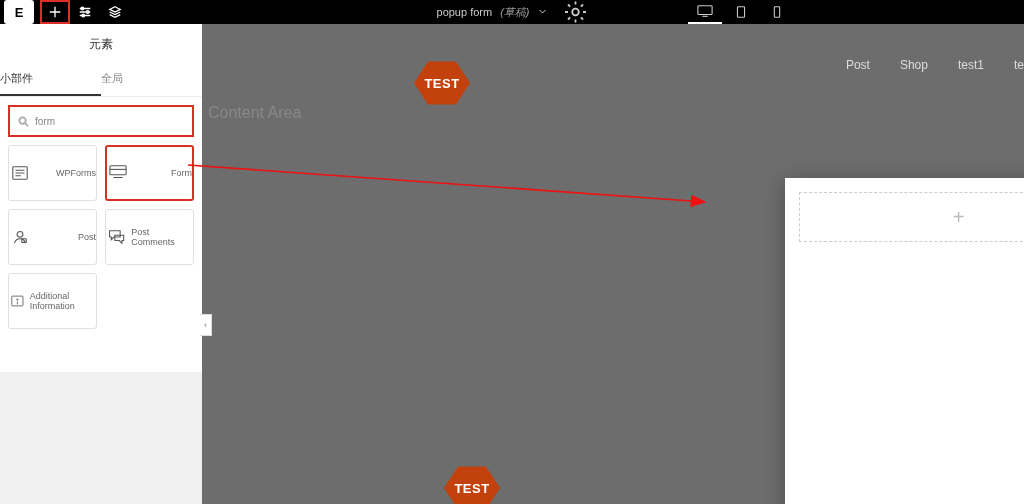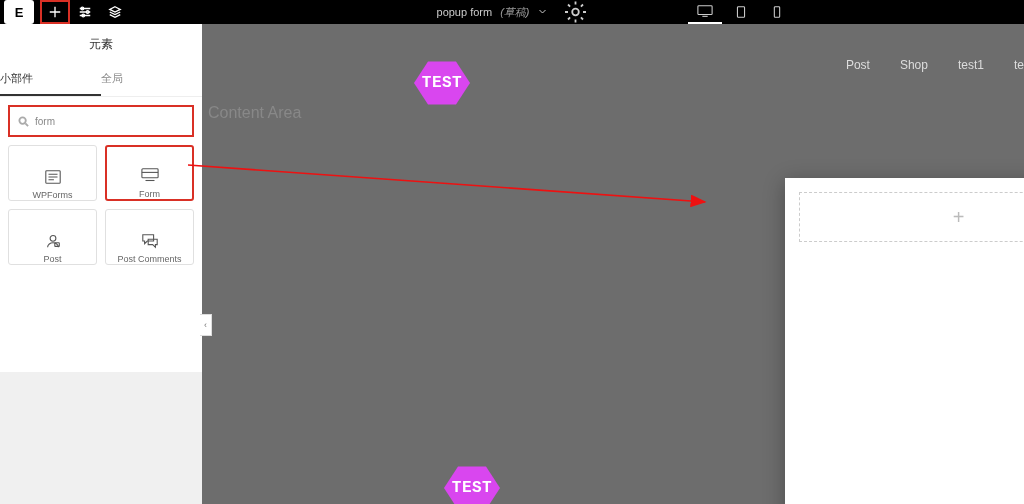--- a/index.html
+++ b/index.html
@@ -26,36 +26,36 @@
 .tabs { display: flex; border-bottom: 1px solid #eee; }
 .tab { flex: 1; font-size: 11px; padding: 8px 0; color: #888; cursor: pointer; }
 .tab.active { color: #333; border-bottom: 2px solid #333; }
 
 .search-wrap { padding: 8px; }
 .search-box { display: flex; align-items: center; border: 2px solid #d93025; height: 32px; padding: 0 8px; gap: 6px; }
 .search-box svg { width: 11px; height: 11px; stroke: #aaa; fill: none; stroke-width: 2; }
 .search-box input { border: 0; outline: 0; font-size: 10px; color: #888; flex: 1; background: transparent; }
 
 .widgets { display: grid; grid-template-columns: 1fr 1fr; gap: 8px; padding: 0 8px; }
-.widget-card { border: 1px solid #e0e0e0; border-radius: 3px; height: 56px; display: flex; flex-direction: column; align-items: center; justify-content: flex-end; gap: 4px; cursor: pointer; }
+.widget-card { border: 1px solid #e0e0e0; border-radius: 3px; height: 56px; display: flex; flex-direction: row; align-items: center; justify-content: space-between; gap: 4px; cursor: pointer; }
 .widget-card.hl { border: 2px solid #d93025; }
 .widget-card svg { width: 22px; height: 18px; stroke: #555; fill: none; stroke-width: 1.2; }
 .widget-card span { font-size: 9px; color: #666; }
 .widget-card.third { grid-column: 1; }
 
 .collapse-handle { position: absolute; top: 314px; left: 200px; width: 12px; height: 22px; background: #fff; border: 1px solid #ddd; border-left: 0; display: flex; align-items: center; justify-content: center; font-size: 9px; color: #777; z-index: 16; cursor: pointer; }
 
 .canvas { position: absolute; top: 24px; left: 202px; right: 0; bottom: 0; background: #e8e8e8; }
 .canvas-overlay { position: absolute; inset: 0; background: rgba(20,20,20,0.58); }
 .content-area-text { position: absolute; top: 80px; left: 6px; font-size: 16px; color: #888; z-index: 1; }
 
 .site-nav { position: absolute; top: 34px; right: -16px; display: flex; gap: 30px; font-size: 12px; color: #ddd; font-weight: 500; z-index: 1; }
 .test-badge { position: absolute; top: 33px; left: 210px; width: 60px; height: 52px; display: flex; align-items: center; justify-content: center; z-index: 1; }
 .test-badge-bottom { position: absolute; bottom: -12px; left: 236px; width: 68px; height: 56px; display: flex; align-items: center; justify-content: center; z-index: 1; }
-.hex { width: 56px; height: 48px; background: #d946ef; clip-path: polygon(25% 5%, 75% 5%, 100% 50%, 75% 95%, 25% 95%, 0% 50%); display: flex; align-items: center; justify-content: center; color: #fff; font-weight: 800; font-size: 16px; letter-spacing: 0.5px; font-family: Liberation Mono, monospace; }
+.hex { width: 56px; height: 48px; background: #c2410c; clip-path: polygon(25% 5%, 75% 5%, 100% 50%, 75% 95%, 25% 95%, 0% 50%); display: flex; align-items: center; justify-content: center; color: #fff; font-weight: 800; font-size: 13px; letter-spacing: 0.5px; }
 .test-number { position: absolute; bottom: 60px; right: -40px; color: #aaa; font-size: 11px; z-index: 1; }
 .in-touch { position: absolute; bottom: 45px; right: -40px; color: #eee; font-size: 22px; font-weight: 600; z-index: 1; }
 
 .popup { position: absolute; top: 154px; left: 583px; width: 347px; height: 340px; background: #fff; box-shadow: 0 4px 20px rgba(0,0,0,0.3); z-index: 10; }
 .popup-dz { position: absolute; top: 14px; left: 14px; right: 14px; height: 50px; border: 1px dashed #ccc; display: flex; align-items: center; justify-content: center; color: #bbb; font-size: 20px; font-weight: 300; }
 
 .arrow-svg { position: absolute; top: 160px; left: 180px; width: 540px; height: 60px; z-index: 30; pointer-events: none; }
 
 </style>
 </head>
@@ -155,20 +155,28 @@
         </svg>
       <span>Post</span>
     </div>
     <div class="widget-card">
       <svg viewBox="0 0 24 20">
           <path d="M4 3h12v7H9l-3 3v-3H4z"></path>
           <path d="M10 8h10v6h-2v3l-3-3h-5z"></path>
         </svg>
       <span>Post Comments</span>
     </div>
+    <div class="widget-card third">
+      <svg viewBox="0 0 24 20">
+          <rect x="4" y="3" width="16" height="14" rx="1"></rect>
+          <circle cx="12" cy="8" r="1"></circle>
+          <path d="M12 11v4"></path>
+        </svg>
+      <span>Additional Information</span>
+    </div>
   </div>
 </div>
 
 <div class="collapse-handle">‹</div>
 
 <div class="canvas">
   <span class="content-area-text">Content Area</span>
   <div class="test-badge">
       <div class="hex">TEST</div>
     </div>

